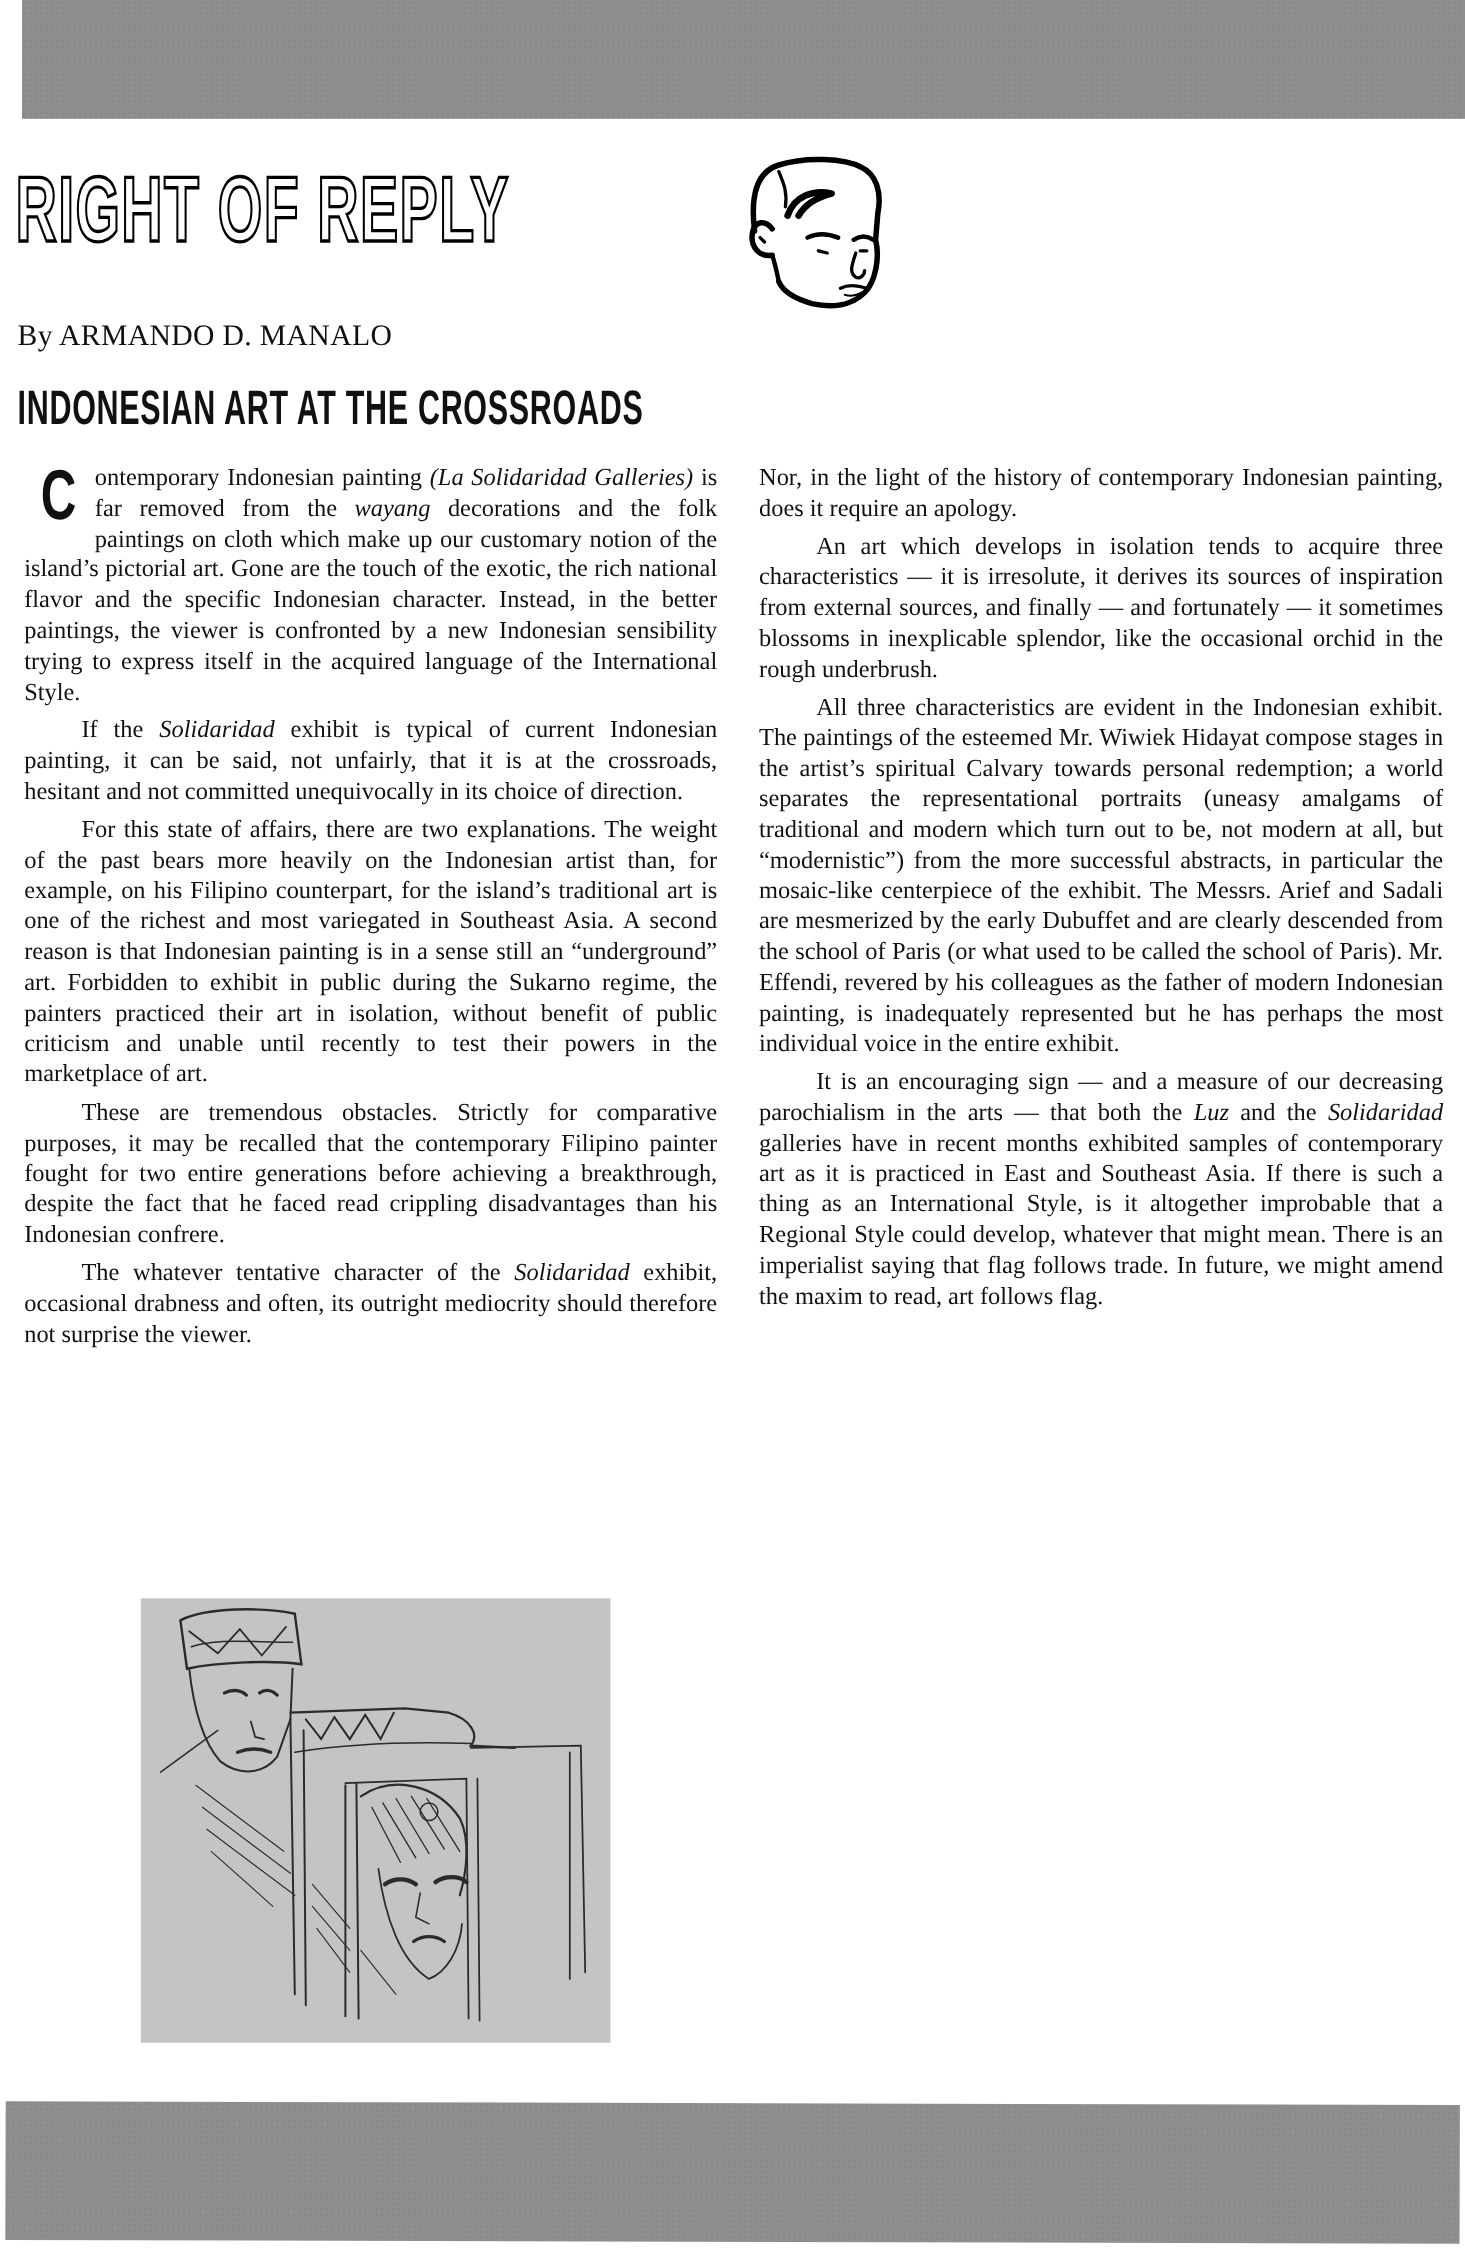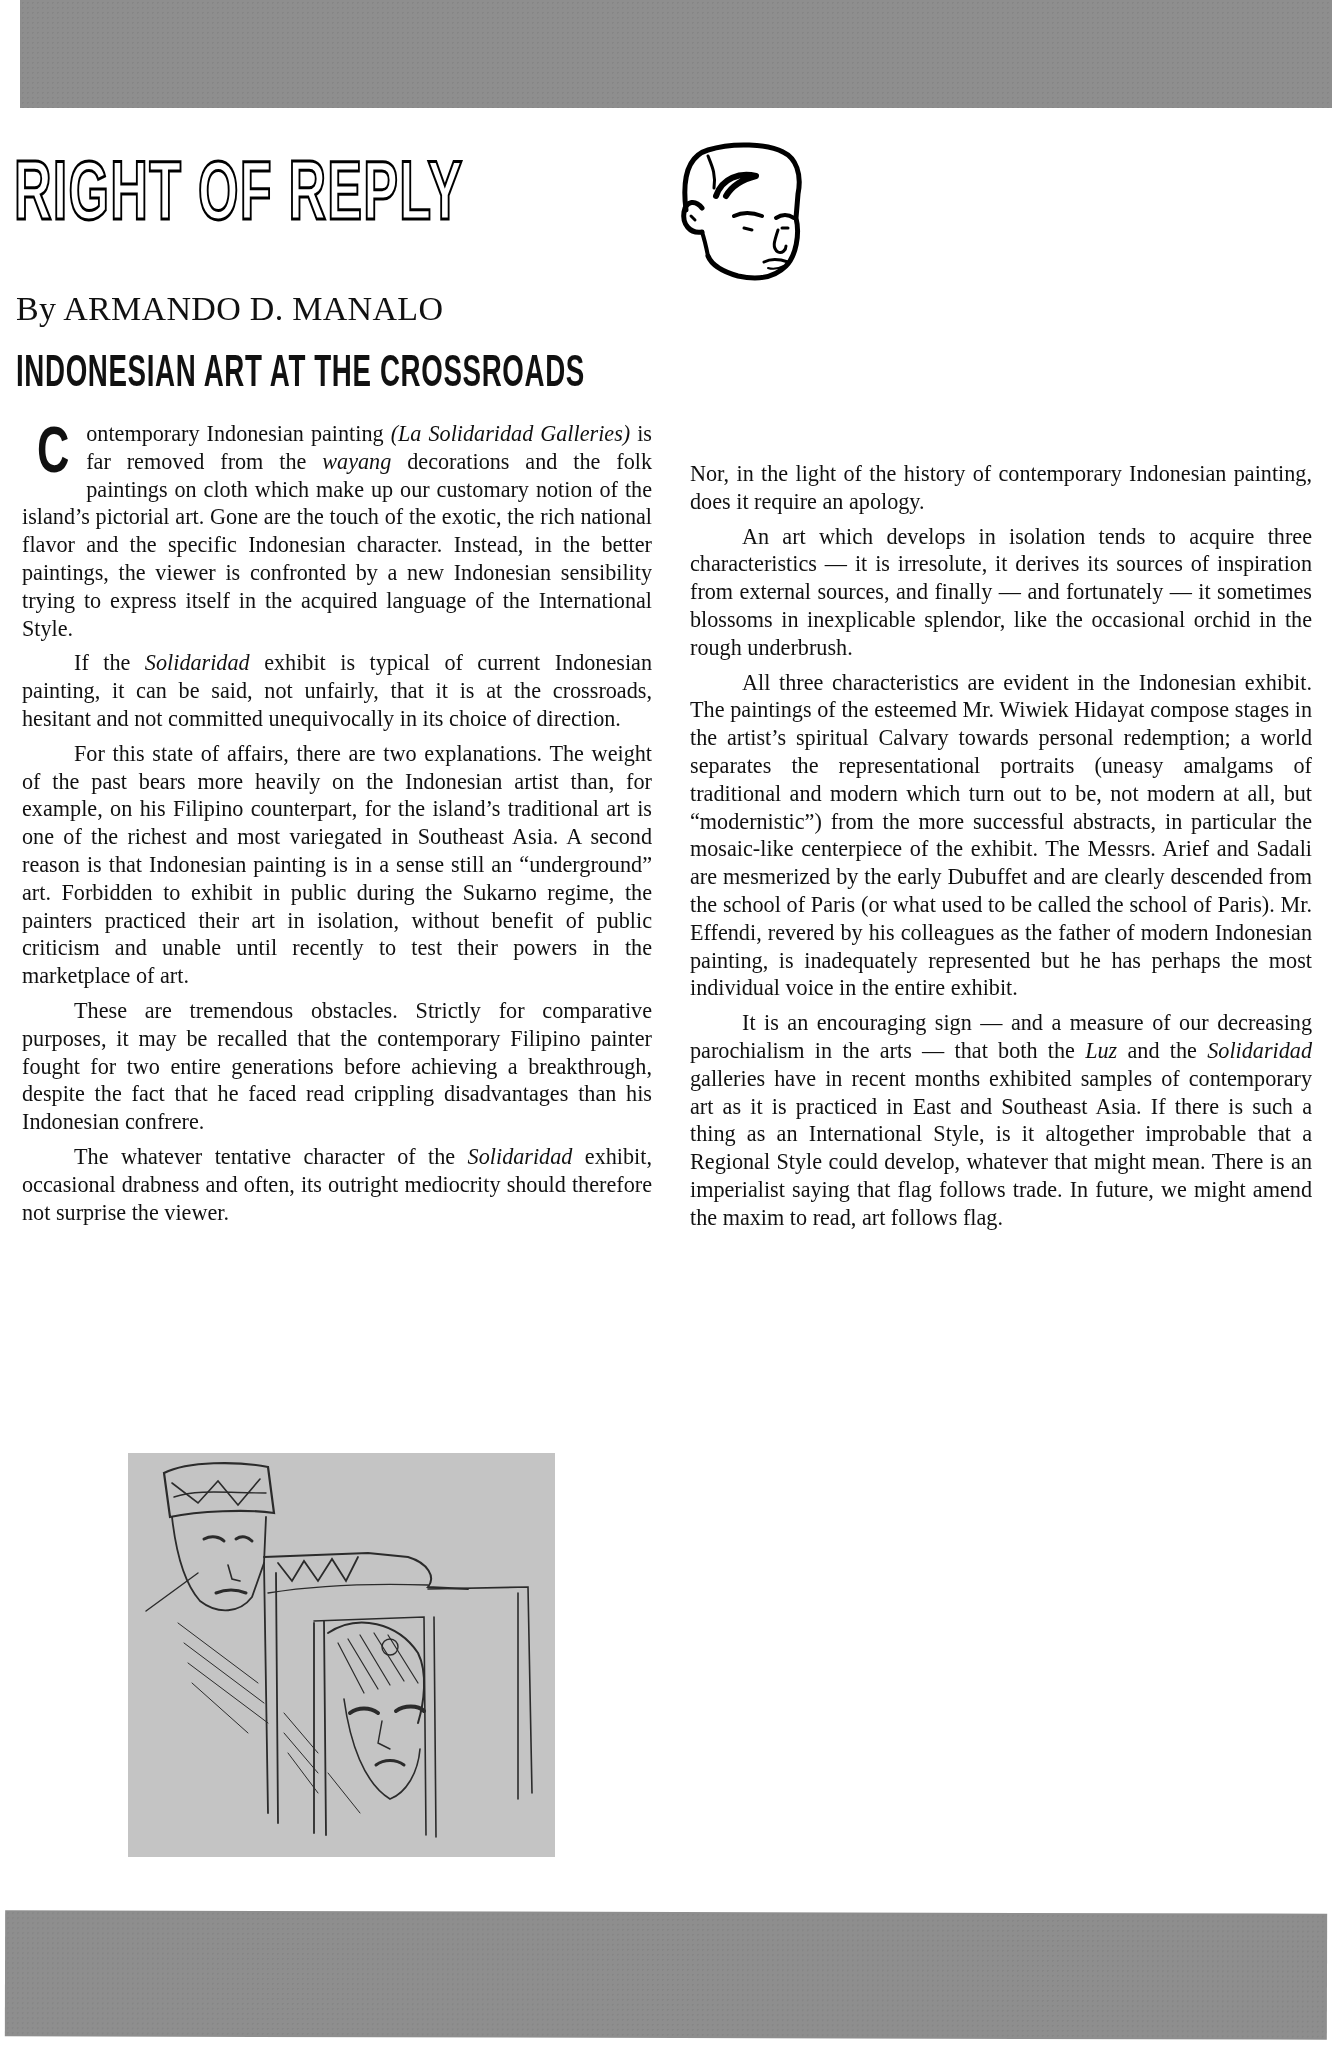--- a/index.html
+++ b/index.html
@@ -11,30 +11,30 @@
   #top-bar { left: 20px; top: 0; width: 1312px; height: 108px; }
   #bottom-bar { left: 5px; top: 1912px; width: 1322px; height: 126px; transform: rotate(0.15deg); }
 
   #column-title { position: absolute; left: 14px; top: 144px; margin: 0;
      font-family: "Liberation Sans", "DejaVu Sans", sans-serif; font-weight: bold;
      font-size: 84px; line-height: 92px; letter-spacing: 2px;
      color: #fff; -webkit-text-stroke: 3px #000; transform: scaleX(0.62); transform-origin: left top;
      white-space: nowrap; }
   #head-icon { position: absolute; left: 678px; top: 138px; width: 132px; height: 150px; }
 
-  #byline { position: absolute; left: 16px; top: 290px; font-size: 34px; letter-spacing: 0.3px; }
+  #byline { position: absolute; left: 16px; top: 290px; font-size: 27px; letter-spacing: 0.3px; }
   #headline { position: absolute; left: 16px; top: 346px; margin: 0;
      font-family: "Liberation Sans", "DejaVu Sans", sans-serif; font-weight: bold;
      font-size: 44px; line-height: 50px; transform: scaleX(0.63); transform-origin: left top;
      white-space: nowrap; letter-spacing: 1px; }
 
   .col { position: absolute; top: 420px; width: 630px; font-size: 22.2px; line-height: 27.8px;
          text-align: justify; hyphens: none; }
   #col-left { left: 22px; }
-  #col-right { left: 690px; width: 622px; margin-top: 40px; }
+  #col-right { left: 690px; width: 622px; }
   .col p { margin: 0 0 7px 0; text-indent: 52px; }
   .col p.noindent { text-indent: 0; }
   .col p.dropcap-para { text-indent: 0; }
   .dropcap { float: left; font-size: 64px; line-height: 52px; font-weight: bold;
              font-family: "Liberation Sans", "DejaVu Sans", sans-serif;
              margin: 4px 10px 0 8px; transform: scaleX(0.7); }
   .col em { font-style: italic; }
 
   #sketch { position: absolute; left: 128px; top: 1453px; width: 427px; height: 404px;
             background: #c4c4c4; overflow: hidden; }

